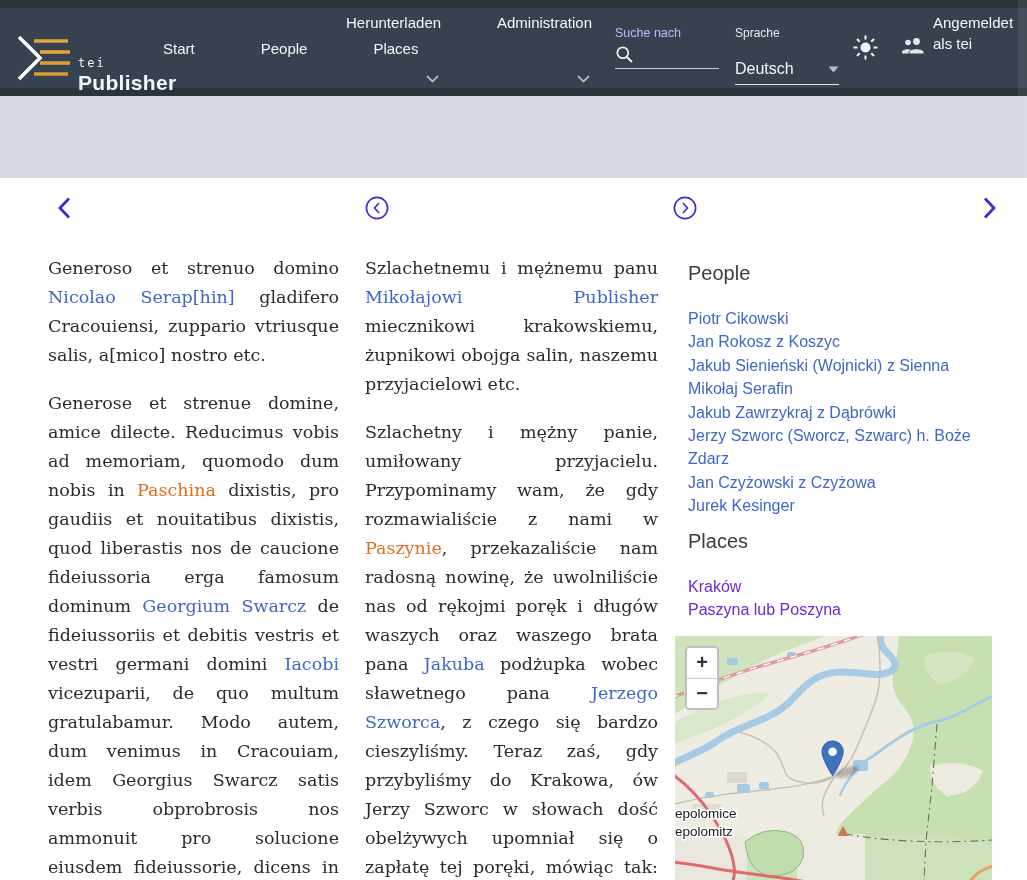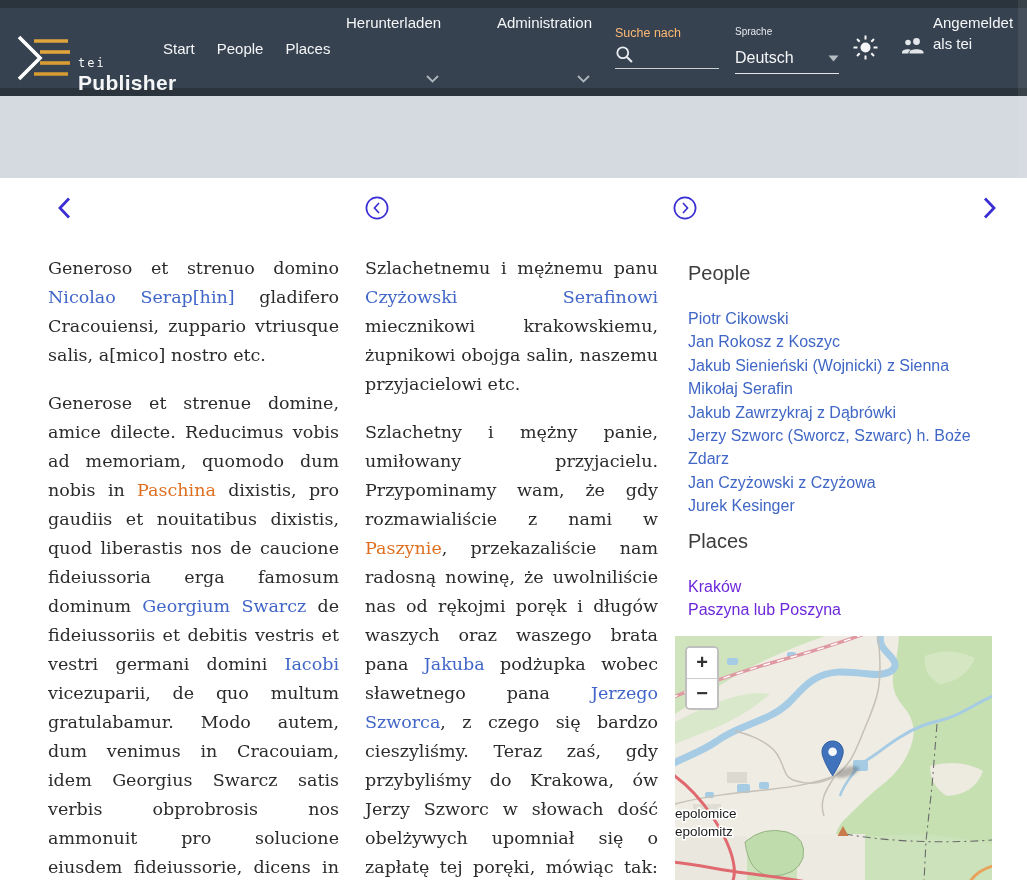--- a/index.html
+++ b/index.html
@@ -14,36 +14,36 @@
   
   .navbar { position:absolute; top:0; left:0; width:1027px; height:96px; background:#2B343C; }
   .navbar-inner { position:absolute; top:8px; left:0; right:0; bottom:8px; background:#374250; }
   .navbar * { color:#F4F6F7; }
 
   .logo { position:absolute; left:16px; top:22px; display:flex; align-items:center; cursor:pointer; }
   .logo-text { margin-left:8px; display:flex; flex-direction:column; line-height:1; }
   .logo-tei { font-family:"DejaVu Sans Mono", monospace; font-size:12px; letter-spacing:2px; margin-bottom:3px;margin-top:35px; }
   .logo-publisher { font-size:21px; font-weight:700; letter-spacing:0.3px; }
 
-  .main-nav { position:absolute; left:163px; top:0; height:96px; display:flex; align-items:center; }
+  .main-nav { position:absolute; left:163px; top:0; height:96px; display:flex; align-items:center;gap:44px; }
   .nav-link { font-size:15px; text-decoration:none; margin-right:22px; white-space:nowrap; }
 
   .nav-dropdown { position:absolute; top:0; height:96px; display:flex; flex-direction:column; justify-content:center; align-items:center; cursor:pointer;gap:40px; }
   .nav-dropdown .dd-label { font-size:15px; white-space:nowrap; }
   .nav-dropdown .caret { margin-top:4px; align-self:flex-end; margin-right:2px; }
   .dd-download { left:346px; }
   .dd-admin { left:497px; }
 
   .search-box { position:absolute; left:615px; top:26px; width:104px; }
-  .search-label { font-size:12.5px; color:#fdba74; display:block; margin-bottom:5px; }
+  .search-label { font-size:12.5px; color:#c4b5fd; display:block; margin-bottom:5px; }
   .search-row { display:flex; align-items:center; border-bottom:1px solid #C9CED3; padding-bottom:4px; }
   .search-row input { background:transparent; border:none; outline:none; width:72px; height:18px; font-size:15px; padding:0 0 0 6px; }
 
   .lang-box { position:absolute; left:735px; top:26px; width:104px; cursor:pointer; }
-  .lang-label { font-size:10px; color:#E5E9EB; display:block; margin-bottom:12px; }
+  .lang-label { font-size:12px; color:#E5E9EB; display:block; margin-bottom:20px; }
   .lang-row { display:flex; align-items:center; justify-content:space-between; border-bottom:1px solid #E2E6E8; padding-bottom:6px; }
   .lang-value { font-size:16px; }
 
   .sun-btn { position:absolute; left:853px; top:35px; cursor:pointer; }
   .user-box { position:absolute; left:901px; top:12px; display:flex; align-items:flex-end; cursor:pointer; }
   .user-text { margin-left:8px; width:80px; font-size:15px; line-height:21px; }
 
   
   .breadcrumb-bar { position:absolute; top:96px; left:0; width:1027px; height:82px; background:#D5DAE0; }
   .folder-wrap { position:absolute; left:19px; top:125px; }
@@ -248,21 +248,21 @@
       <svg width="16" height="24" viewBox="0 0 16 24">
         <polyline points="3,2.5 12,12 3,21.5" fill="none" stroke="#3B2FD3" stroke-width="2.8"></polyline>
       </svg>
     </button>
 
     <div class="col col-latin" id="col-latin">
         <p>Generoso et strenuo domino <a class="person" href="#">Nicolao Serap[hin]</a> gladifero Cracouiensi, zuppario vtriusque salis, a[mico] nostro etc.</p>
         <p>Generose et strenue domine, amice dilecte. Reducimus vobis ad memoriam, quomodo dum nobis in <a class="place" href="#">Paschina</a> dixistis, pro gaudiis et nouitatibus dixistis, quod liberastis nos de caucione fideiussoria erga famosum dominum <a class="person" href="#">Georgium Swarcz</a> de fideiussoriis et debitis vestris et vestri germani domini <a class="person" href="#">Iacobi</a> vicezuparii, de quo multum gratulabamur. Modo autem, dum venimus in Cracouiam, idem Georgius Swarcz satis verbis obprobrosis nos ammonuit pro solucione eiusdem fideiussorie, dicens in hec verba, quod „A multis temporibus deluditis me, et ego</p>
       </div>
     <div class="col col-polish" id="col-polish">
-        <p>Szlachetnemu i mężnemu panu <a class="person" href="#">Czyżowski Serafinowi</a> miecznikowi krakowskiemu, żupnikowi obojga salin, naszemu przyjacielowi etc.</p>
+        <p>Szlachetnemu i mężnemu panu <a class="person" href="#">Mikołajowi Publisher</a> miecznikowi krakowskiemu, żupnikowi obojga salin, naszemu przyjacielowi etc.</p>
         <p>Szlachetny i mężny panie, umiłowany przyjacielu. Przypominamy wam, że gdy rozmawialiście z nami w <a class="place" href="#">Paszynie</a>, przekazaliście nam radosną nowinę, że uwolniliście nas od rękojmi poręk i długów waszych oraz waszego brata pana <a class="person" href="#">Jakuba</a> podżupka wobec sławetnego pana <a class="person" href="#">Jerzego Szworca</a>, z czego się bardzo cieszyliśmy. Teraz zaś, gdy przybyliśmy do Krakowa, ów Jerzy Szworc w słowach dość obelżywych upomniał się o zapłatę tej poręki, mówiąc tak: „Od dawna mnie zwodzicie, a ja przedłużyłem wam termin do św. Michała, czyli do jutra. Przeto jeśli nie zapłacicie mi,</p>
       </div>
 
     <aside class="sidebar">
       <h2>People</h2>
       <ul id="people-list">
           <li><a class="person-ref" href="#">Piotr Cikowski</a></li>
           <li><a class="person-ref" href="#">Jan Rokosz z Koszyc</a></li>
           <li><a class="person-ref" href="#">Jakub Sienieński (Wojnicki) z Sienna</a></li>
           <li><a class="person-ref" href="#">Mikołaj Serafin</a></li>

